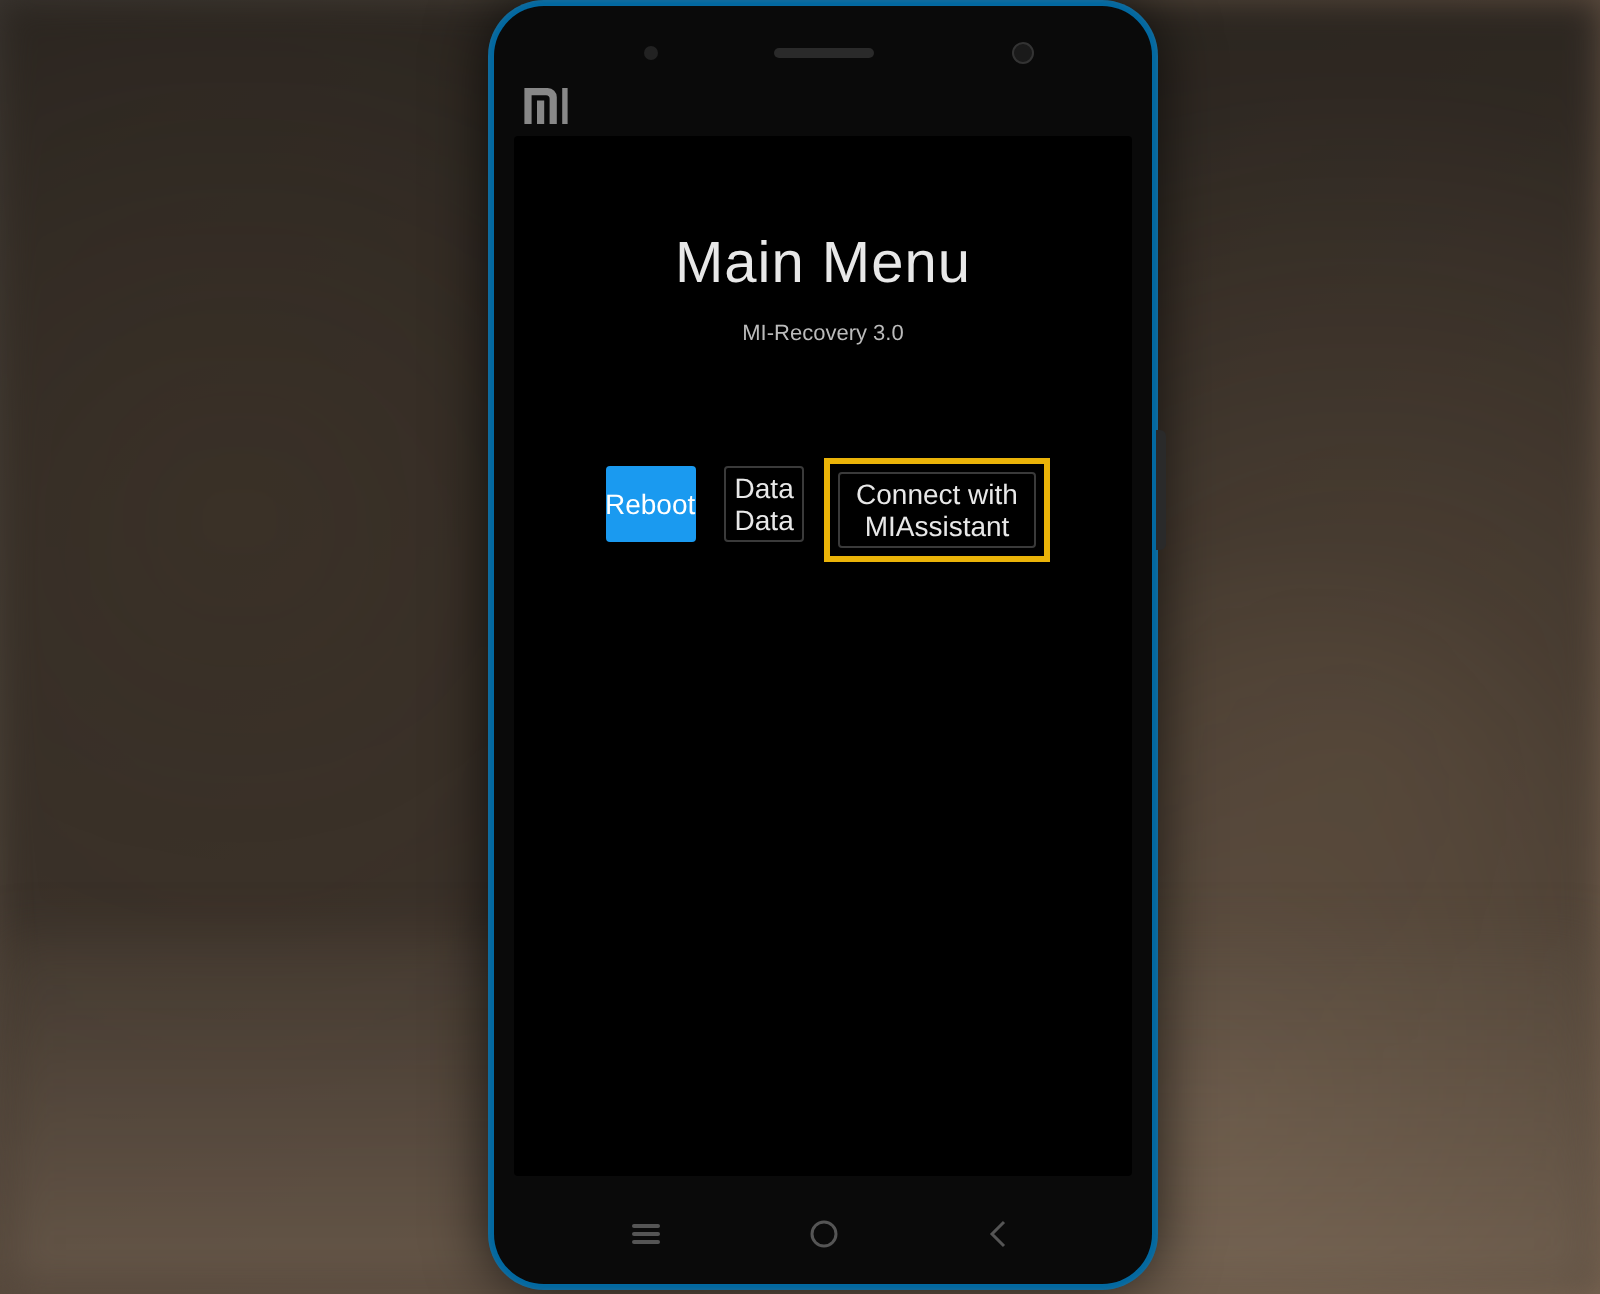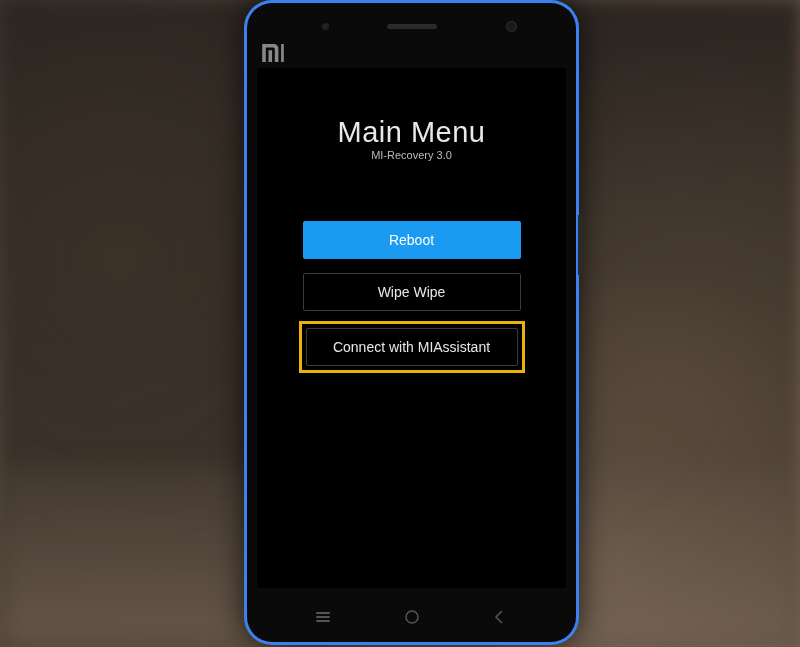--- a/index.html
+++ b/index.html
@@ -27,21 +27,21 @@
       height: 180px;
       background: linear-gradient(180deg, rgba(90,78,65,0.3) 0%, rgba(140,120,100,0.5) 100%);
       filter: blur(12px);
     }
     .phone {
       position: absolute;
       left: 244px;
       top: 0;
       width: 335px;
       height: 645px;
-      background: #3b82f6;
+      background: #0369a1;
       border-radius: 28px;
       box-shadow: 0 0 30px rgba(0,0,0,0.7), inset 0 0 2px rgba(120,120,120,0.3);
       text-align: center;
     }
     .phone-inner {
       position: absolute;
       inset: 3px;
       background: #0a0a0a;
       border-radius: 25px;
     }
@@ -106,30 +106,30 @@
       align-items: center;
     }
     .title {
       margin-top: 48px;
       color: #e8e8e8;
       font-size: 29px;
       font-weight: 300;
       letter-spacing: 0.5px;
     }
     .subtitle {
-      margin-top: 0;
+      margin-top: 12px;
       color: #bbb;
       font-size: 11px;
       font-weight: 400;
     }
     .menu {
       margin-top: 60px;
       width: 218px;
       display: flex;
-      flex-direction: column;
+      flex-direction: row;
       gap: 14px;
     }
     .menu-btn {
       height: 38px;
       display: flex;
       align-items: center;
       justify-content: center;
       font-size: 14px;
       font-weight: 500;
       border-radius: 2px;
@@ -185,21 +185,21 @@
       <path d="M0 0 h13 a5 5 0 0 1 5 5 v15 h-4 V6 a2 2 0 0 0 -2 -2 H4 v16 H0 Z M7 7 h4 v13 h-4 Z M21 0 h3 v20 h-3 Z"></path>
     </svg>
   </div>
 
   <div class="screen">
     <div class="title">Main Menu</div>
     <div class="subtitle">MI-Recovery 3.0</div>
 
     <div class="menu">
       <div class="menu-btn selected">Reboot</div>
-      <div class="menu-btn normal">Wipe Wipe</div>
+      <div class="menu-btn normal">Data Data</div>
       <div class="highlight-wrap">
         <div class="menu-btn normal">Connect with MIAssistant</div>
       </div>
     </div>
   </div>
 
   <div class="nav-buttons">
     <div class="nav-btn">
       <svg viewBox="0 0 18 18" stroke="currentColor" stroke-width="1.5" fill="none">
         <rect x="2" y="4" width="14" height="2" rx="1" fill="currentColor" stroke="none"></rect>

